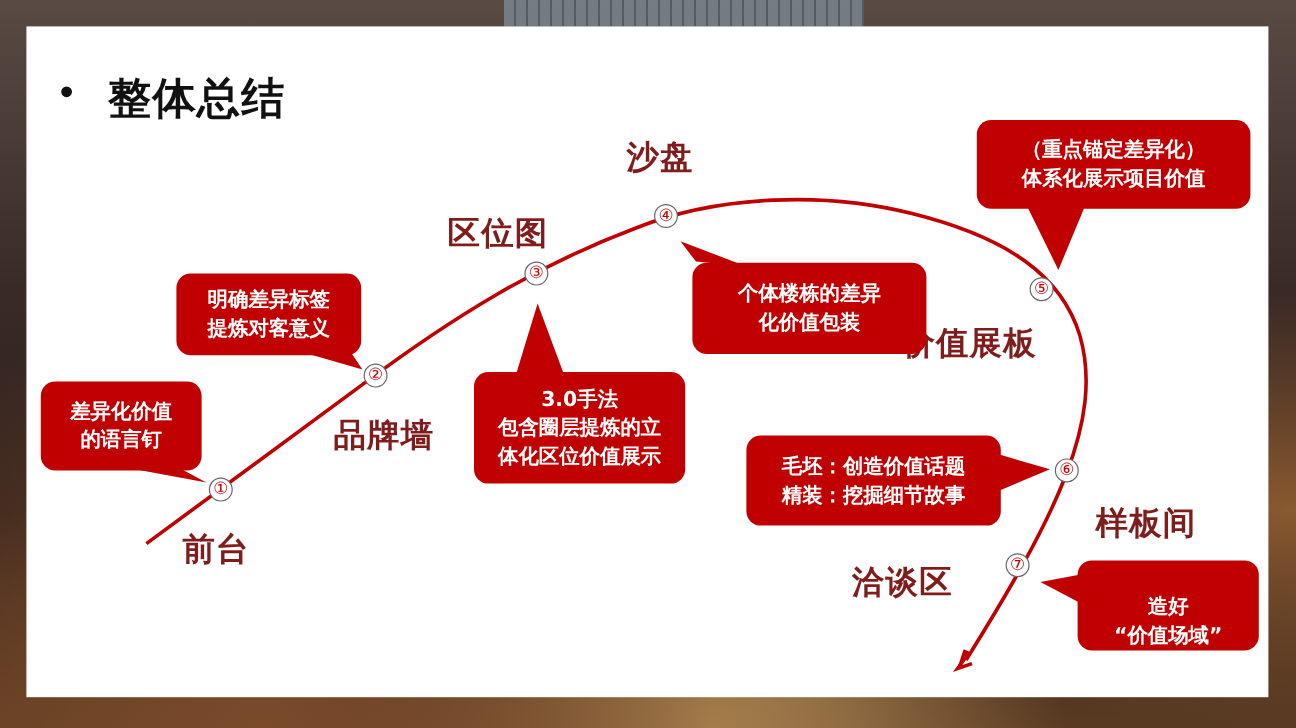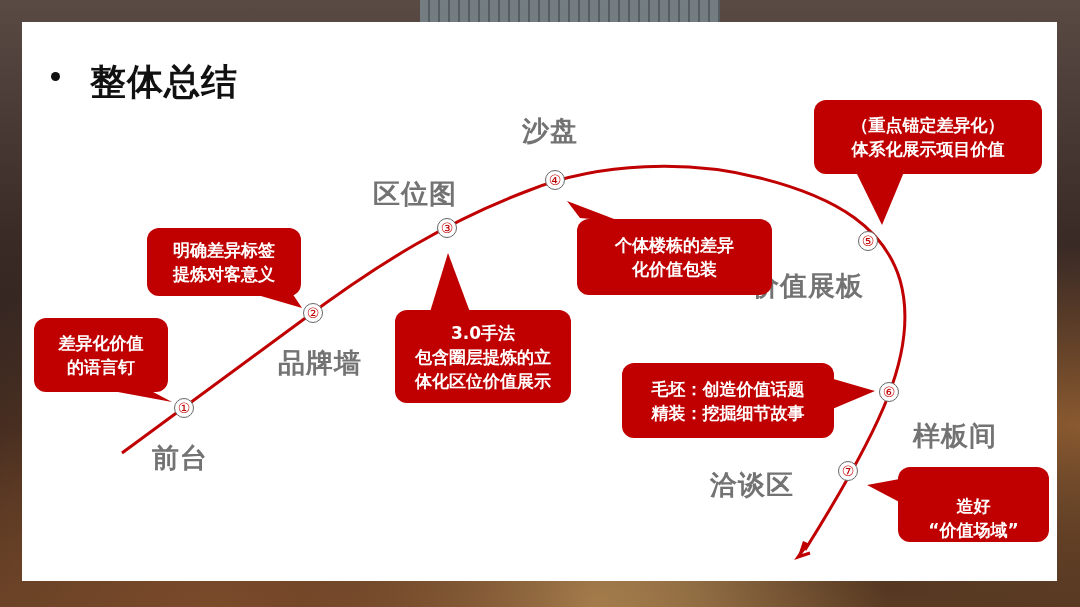--- a/index.html
+++ b/index.html
@@ -11,21 +11,21 @@
       radial-gradient(ellipse at 55% 100%, #b08a55 0%, transparent 35%),
       radial-gradient(ellipse at 100% 70%, #8a5a30 0%, transparent 30%),
       linear-gradient(180deg, #5a4a44 0%, #3a2a26 40%, #2e201c 70%, #5a3a22 100%);
   }
   .bg-top { position:absolute; left:420px; top:0; width:300px; height:22px;
     background:repeating-linear-gradient(90deg,#7a8a90 0 8px,#55636a 8px 10px); opacity:.8; }
   .panel { position:absolute; left:22px; top:22px; width:1035px; height:559px; background:#ffffff; }
   .bullet { position:absolute; left:51px; top:72px; width:9px; height:9px; border-radius:50%; background:#111; }
   .title { position:absolute; left:90px; top:58px; font-size:36px; font-weight:bold; color:#111; letter-spacing:1px; }
   svg.curve { position:absolute; left:0; top:0; }
-  .stage { position:absolute; color:#737373; font-weight:bold; font-size:27px; white-space:nowrap; letter-spacing:1px;font-family:Liberation Mono, monospace; }
+  .stage { position:absolute; color:#7f1d1d; font-weight:bold; font-size:27px; white-space:nowrap; letter-spacing:1px;font-family:Liberation Mono, monospace; }
   .callout { position:absolute; background:#c00000; color:#fff; font-weight:bold; font-size:17px;
     line-height:24px; border-radius:12px; text-align:center; display:flex; flex-direction:column;
     justify-content:center; align-items:center; }
   .callout .line { white-space:nowrap; }
   .marker { position:absolute; width:18px; height:18px; border-radius:50%; border:1.5px solid #666;
     background:#fff; color:#c00000; font-size:14px; line-height:18px; text-align:center; box-sizing:content-box; }
 </style>
 </head>
 <body>
 

